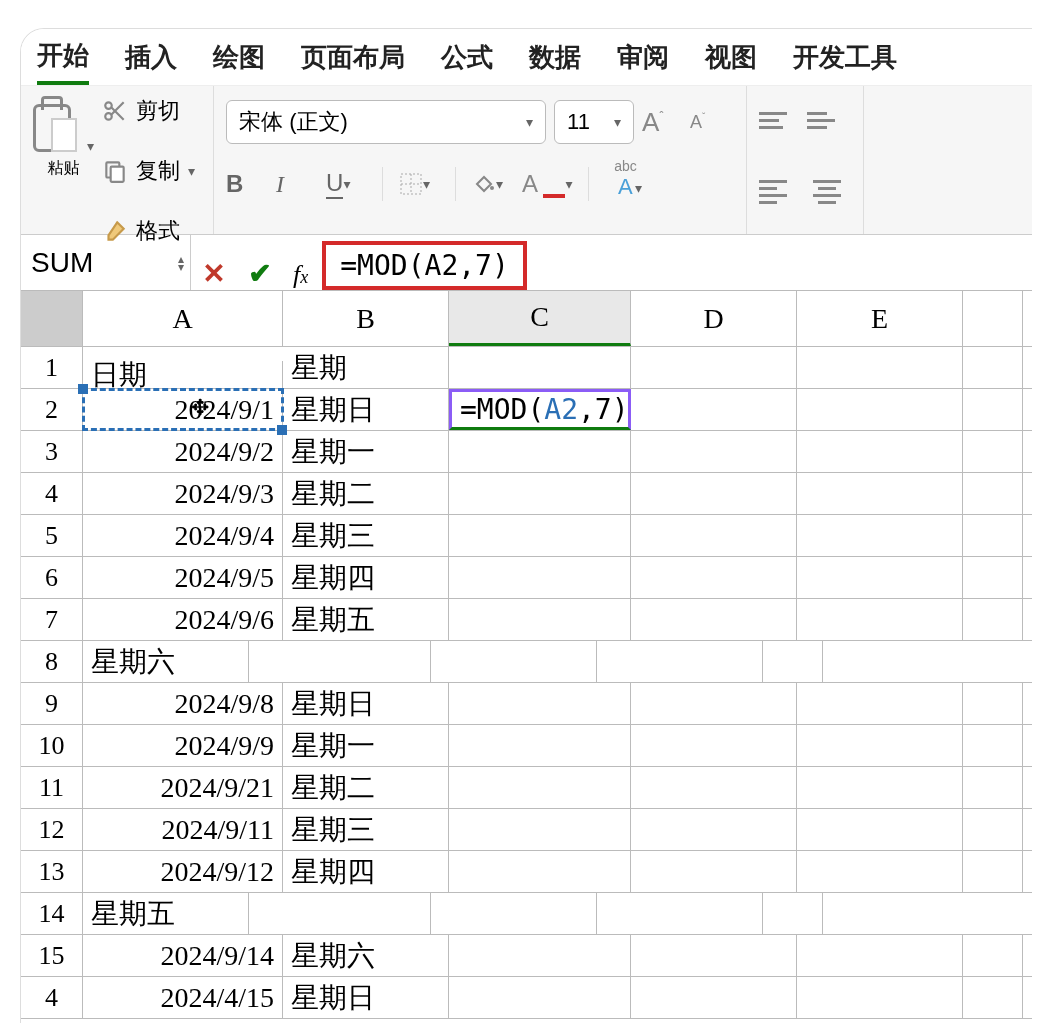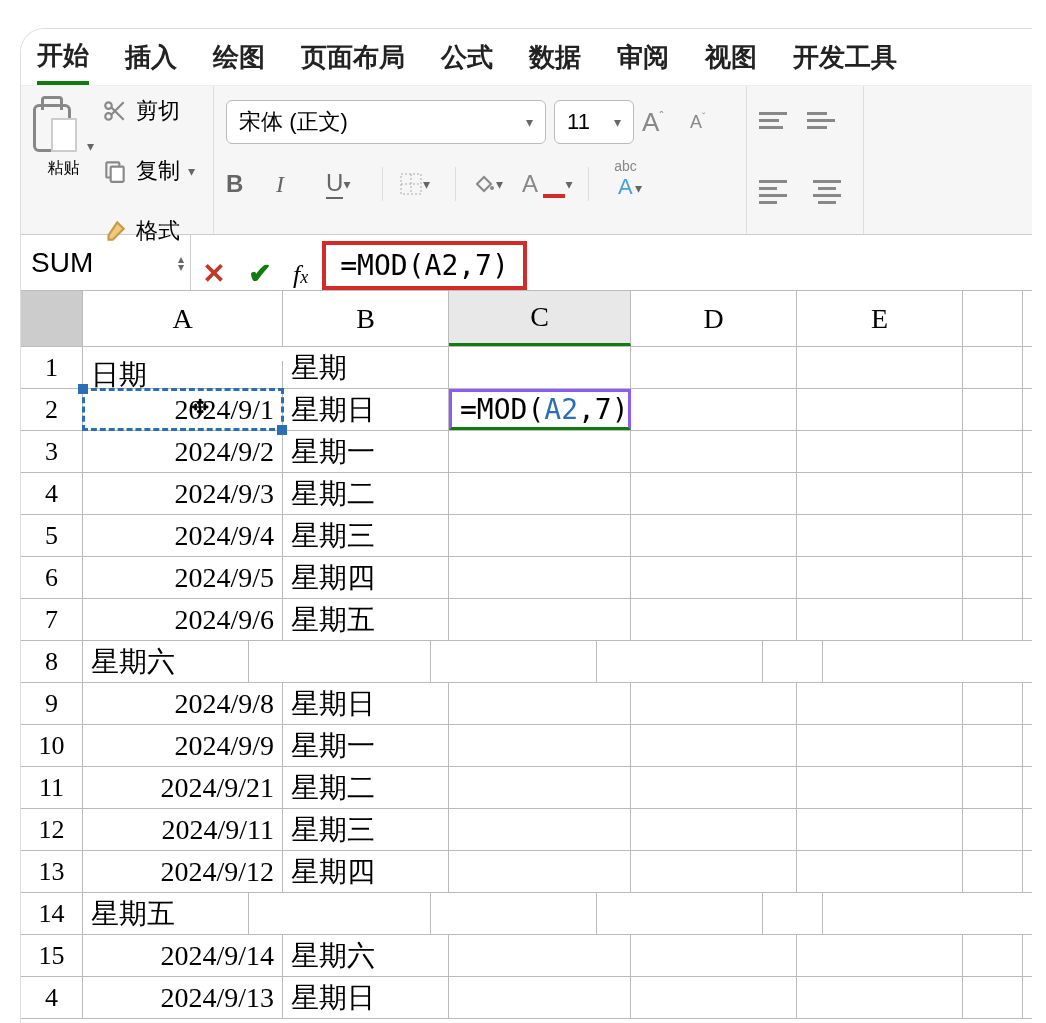--- a/index.html
+++ b/index.html
@@ -469,21 +469,21 @@
           <div class="rh">15</div>
           <div class="cell cA">2024/9/14</div>
           <div class="cell cB">星期六</div>
           <div class="cell cC"></div>
           <div class="cell cD"></div>
           <div class="cell cE"></div>
           <div class="cell cF"></div>
         </div>
         <div class="row">
           <div class="rh">4</div>
-          <div class="cell cA">2024/9/13</div>
+          <div class="cell cA">2024/4/15</div>
           <div class="cell cB">星期日</div>
           <div class="cell cC"></div>
           <div class="cell cD"></div>
           <div class="cell cE"></div>
           <div class="cell cF"></div>
         </div>
       </div>
   </div>
 
 </div>

